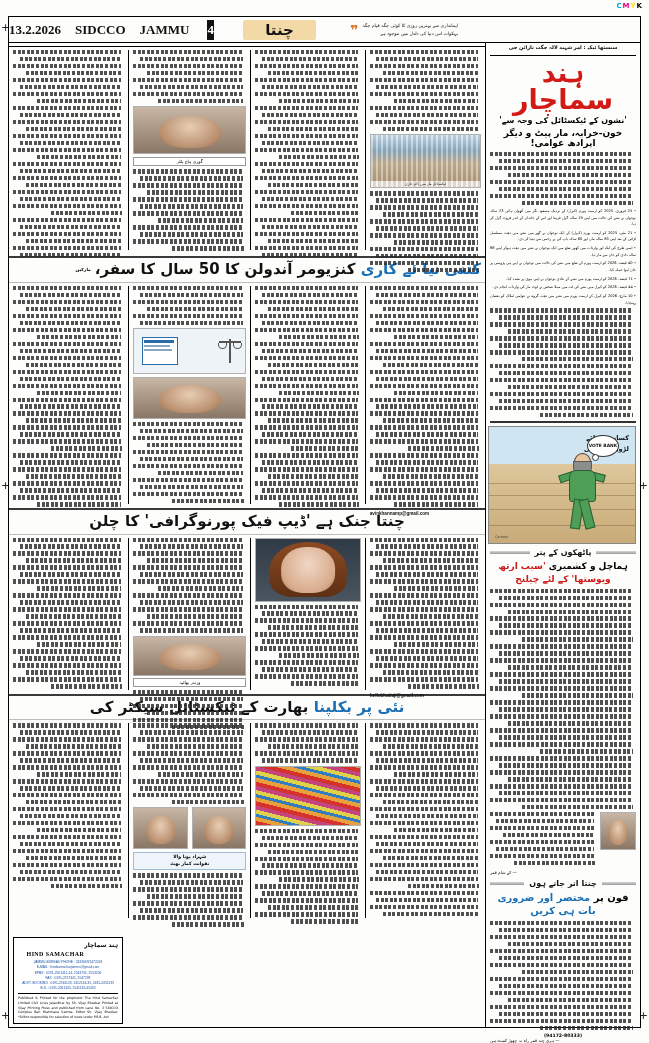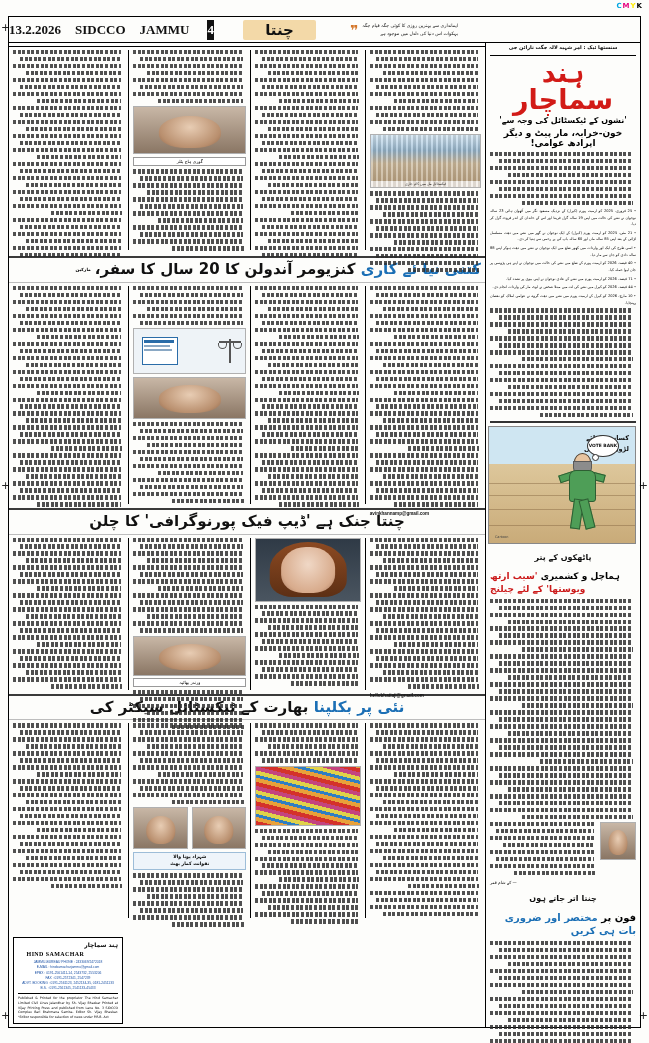--- a/index.html
+++ b/index.html
@@ -97,21 +97,21 @@
   .c-head{position:absolute;left:9px;top:0;width:15px;height:16px;border-radius:50% 50% 45% 45%;background:#e8c49f;border:1px solid #4a3a2a;}
   .c-beard{position:absolute;left:8px;top:8px;width:17px;height:12px;border-radius:0 0 50% 50%;background:#8c8c8c;border:1px solid #5a5a5a;}
   .c-body{position:absolute;left:4px;top:17px;width:25px;height:30px;border-radius:7px 7px 3px 3px;background:#4e9e57;border:1px solid #2e5e33;}
   .c-legL{position:absolute;left:7px;top:46px;width:8px;height:28px;background:#4e9e57;border:1px solid #2e5e33;transform:rotate(8deg);}
   .c-legR{position:absolute;left:17px;top:46px;width:8px;height:28px;background:#4e9e57;border:1px solid #2e5e33;transform:rotate(-14deg);}
   .c-armL{position:absolute;left:-6px;top:20px;width:14px;height:6px;background:#4e9e57;border:1px solid #2e5e33;transform:rotate(-18deg);}
   .c-armR{position:absolute;left:25px;top:20px;width:13px;height:6px;background:#4e9e57;border:1px solid #2e5e33;transform:rotate(14deg);}
   .c-sign{position:absolute;left:6px;bottom:4px;font-size:3.4px;color:#444;direction:ltr;}
 
   
-  .secrule{display:flex;align-items:center;gap:5px;margin:4px 0 3px;flex-direction:column;}
+  .secrule{display:flex;align-items:center;gap:5px;margin:4px 0 3px;}
   .secrule .bar{flex:1;height:3px;background:linear-gradient(180deg,#d8d8d8,#9a9a9a);}
   .secrule .lbl{font-size:8px;font-weight:bold;color:#111;white-space:nowrap;}
 
   
   .imprint{border:1px solid #000;padding:3px 4px;background:#fff;}
   .imp-title{font-size:6px;font-weight:bold;font-family:"Liberation Serif",serif;direction:ltr;text-align:left;letter-spacing:.4px;}
   .imp-ur{font-size:6px;font-weight:bold;float:right;}
   .imp-line{font-size:3.3px;direction:ltr;text-align:center;font-family:"Liberation Sans",sans-serif;line-height:1.55;color:#111;}
   .imp-blue{color:#1b51a5;}
   .imp-foot{font-size:3.2px;direction:ltr;text-align:justify;line-height:1.5;margin-top:2px;border-top:1px solid #000;padding-top:2px;}
@@ -294,21 +294,21 @@
             <span class="ur-line s1"></span>
             <span class="ur-line s2"></span>
         </div>
       </div>
     </div>
 
     <div class="headband" style="margin-top:6px;">
       <div class="flexrow" style="align-items:center;">
         <div style="flex:1;" class="headline">
           <span class="acc">کتنی نیا ئے کاری</span>
-          <span>کنزیومر آندولن کا 20 سال کا سفر،</span>
+          <span>کنزیومر آندولن کا 50 سال کا سفر،</span>
         </div>
         <div style="width:112px;font-size:4.4px;text-align:right;">
           <b>مارکین</b>
         </div>
       </div>
     </div>
 
     <div class="flexrow" style="height:218px;padding:0 4px;">
       <div style="width:116px;">
         <div class="urdu-body">
@@ -792,21 +792,21 @@
         <div class="c-legR"></div>
       </div>
       <div class="c-sign">Cartoon</div>
     </div>
 
     <div class="secrule">
       <span class="bar"></span>
       <span class="lbl">پاٹھکوں کے پتر</span>
       <span class="bar"></span>
     </div>
-    <div style="font-size:9px;font-weight:bold;text-align:left;line-height:1.4;">
+    <div style="font-size:9px;font-weight:bold;text-align:center;line-height:1.4;">
       <span>ہماچل و کشمیری</span>
       <span class="hl-red">'سیب ارتھ ویوستھا' کے لئے چیلنج</span>
     </div>
     <div class="urdu-body" style="margin-top:3px;">
       <span class="ur-line s1"></span>
         <span class="ur-line s2"></span>
         <span class="ur-line s1"></span>
       <span class="ur-line s3"></span>
         <span class="ur-line s1"></span>
         <span class="ur-line s2"></span>
@@ -850,21 +850,21 @@
           <span class="ur-line s4"></span>
       </div>
     </div>
     <div class="sig" style="text-align:left;margin-top:2px;">— کے شام قمر</div>
 
     <div class="secrule">
       <span class="bar"></span>
       <span class="lbl">چنتا اتر جاتے ہوں</span>
       <span class="bar"></span>
     </div>
-    <div style="font-size:10px;font-weight:bold;text-align:right;line-height:1.35;">
+    <div style="font-size:10px;font-weight:bold;text-align:center;line-height:1.35;">
       <span>فون پر</span>
       <span class="hl-blue">مختصر اور ضروری بات ہی کریں</span>
     </div>
     <div class="urdu-body" style="margin-top:3px;">
       <span class="ur-line s1"></span>
         <span class="ur-line s2"></span>
         <span class="ur-line s1"></span>
       <span class="ur-line s3"></span>
         <span class="ur-line s1"></span>
         <span class="ur-line s2"></span>

